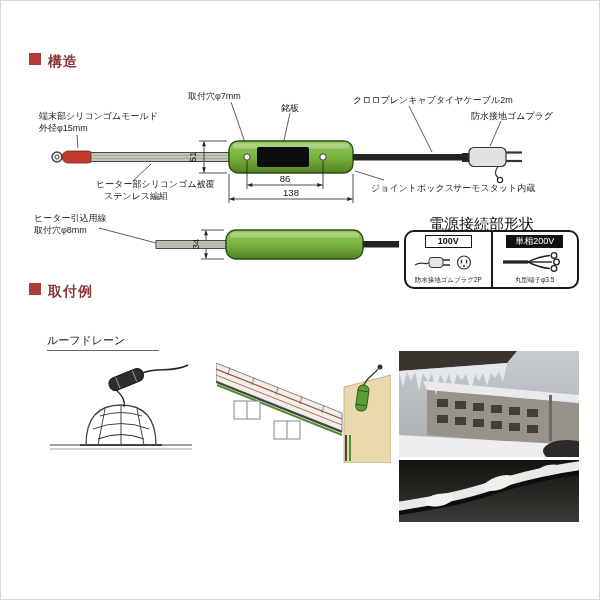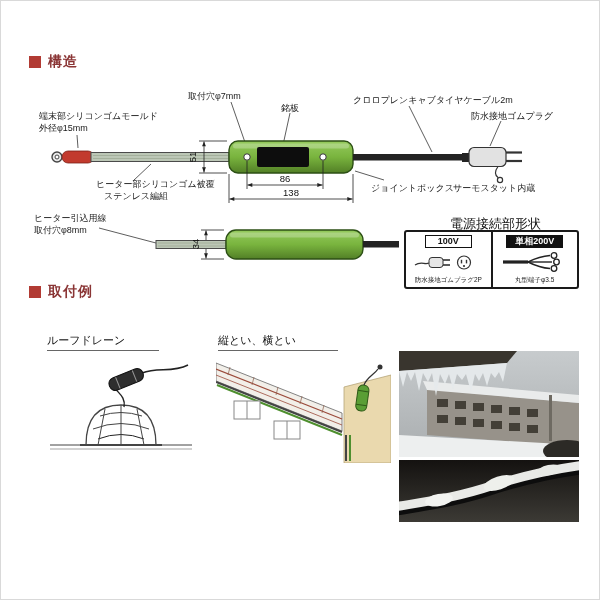--- a/index.html
+++ b/index.html
@@ -1,31 +1,31 @@
 <!DOCTYPE html>
 <html><head>
 <meta charset="utf-8">
 <style>
   *{box-sizing:border-box}
   html,body{margin:0;padding:0;background:#fff}
   body{font-family:"Liberation Sans","DejaVu Sans",sans-serif}
   .page{position:relative;width:600px;height:600px;background:#fff;border:1px solid #d9d9d9;overflow:hidden}
   .abs{position:absolute}
-  .sec-title{position:absolute;display:flex;align-items:center;gap:7px}
+  .sec-title{position:absolute;display:flex;gap:7px}
   .sec-square{width:12px;height:12px;background:#b23b34;flex:0 0 auto}
   .sec-text{font-size:14px;font-weight:bold;color:#8a3535;letter-spacing:1px}
   svg text{font-family:"Liberation Sans","DejaVu Sans",sans-serif}
   .lbl{font-size:9px;fill:#1a1a1a}
   .dim{font-size:9.5px;fill:#111}
-  .power-title{position:absolute;left:449px;top:214px;font-size:13px;color:#111}
-  .power-box{position:absolute;left:403px;top:229px;width:175px;height:59px;border:2px solid #1a1a1a;border-radius:3px;display:flex;background:#fff}
+  .power-title{position:absolute;left:428px;top:214px;font-size:15px;color:#111}
+  .power-box{position:absolute;left:403px;top:229px;width:175px;height:59px;border:2px solid #1a1a1a;border-radius:10px;display:flex;background:#fff}
   .pb-col{flex:1;display:flex;flex-direction:column;align-items:center;justify-content:space-between;padding:3px 2px 2px}
   .pb-col.right{border-left:2px solid #1a1a1a}
   .pb-badge-100{border:1.5px solid #111;font-size:9px;font-weight:bold;line-height:11px;padding:0 12px;color:#111}
-  .pb-badge-200{background:#111;color:#fff;font-size:9px;font-weight:bold;line-height:13px;padding:0 9px}
+  .pb-badge-200{background:#111;color:#fff;font-size:9px;font-weight:normal;line-height:13px;padding:0 9px}
   .pb-caption{font-size:6.5px;color:#222;white-space:nowrap}
   .ex-label{position:absolute;font-size:11px;color:#111;border-bottom:1px solid #666;padding:0 4px 2px 0}
 </style>
 </head>
 <body>
 
 <div class="page">
 
   <div class="sec-title" style="left:28px;top:52px">
     <span class="sec-square"></span>
@@ -173,21 +173,20 @@
       <path d="M78 58 C80 48 72 44 68 38" stroke-width="1.4" stroke="#222"></path>
       <path d="M96 24 C112 18 126 24 142 16" stroke-width="1.4" stroke="#222"></path>
     </g>
     <g transform="rotate(-22 80 30)">
       <rect x="62" y="24" width="36" height="13" rx="6" fill="#2e2e2e" stroke="#111"></rect>
       <line x1="71" y1="24.5" x2="71" y2="36.5" stroke="#999" stroke-width="1"></line>
       <line x1="89" y1="24.5" x2="89" y2="36.5" stroke="#999" stroke-width="1"></line>
     </g>
   </svg>
 
-  <div class="ex-label" style="left:217px;top:332px;width:120px">縦とい、横とい</div>
   <svg class="abs" style="left:215px;top:348px" width="175" height="114" viewBox="0 0 175 114">
     <polygon points="128,38 175,26 175,114 128,114" fill="#ead9ae" stroke="#b5a478" stroke-width="0.8"></polygon>
     <polygon points="0,14 126,64 126,82 0,32" fill="#f2efe9" stroke="#666" stroke-width="0.8"></polygon>
     <line x1="0" y1="20" x2="126" y2="70" stroke="#9b4a3a" stroke-width="1.2"></line>
     <line x1="0" y1="26" x2="126" y2="76" stroke="#9b4a3a" stroke-width="0.8"></line>
     <g stroke="#8a5b4a" stroke-width="0.7">
       <line x1="14" y1="18" x2="12" y2="26"></line>
       <line x1="38" y1="28" x2="36" y2="36"></line>
       <line x1="62" y1="38" x2="60" y2="46"></line>
       <line x1="86" y1="47" x2="84" y2="55"></line>

